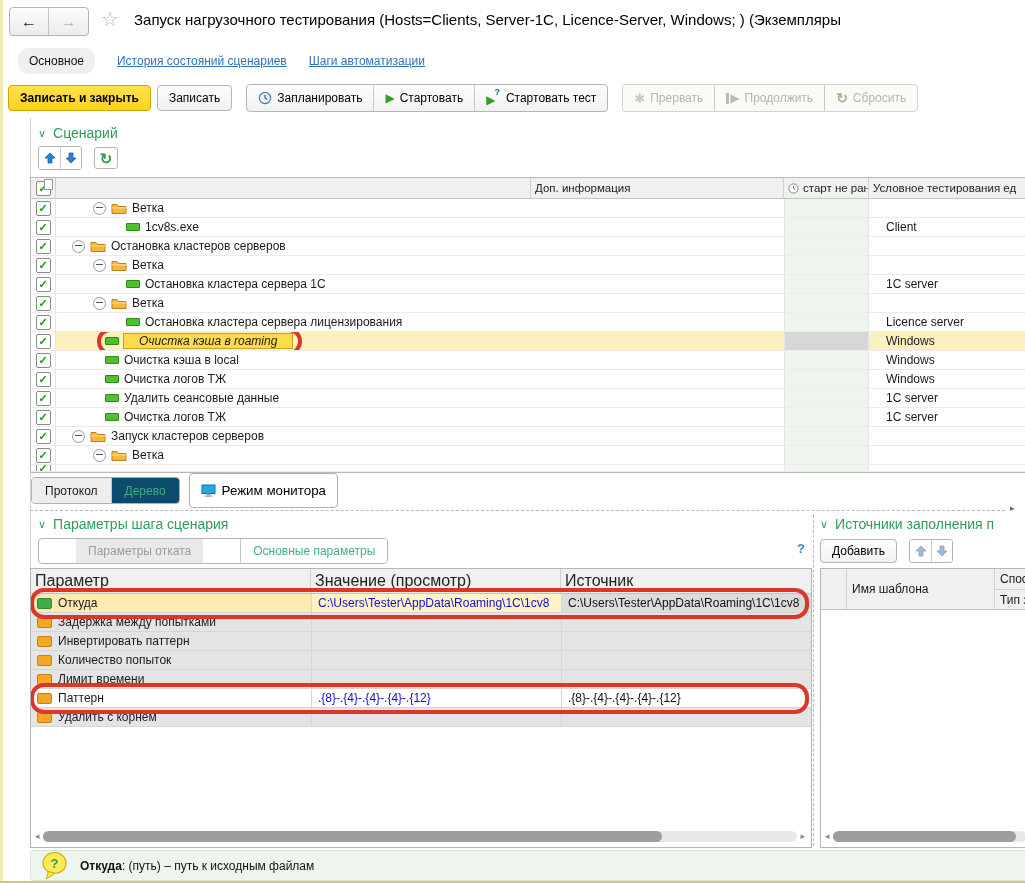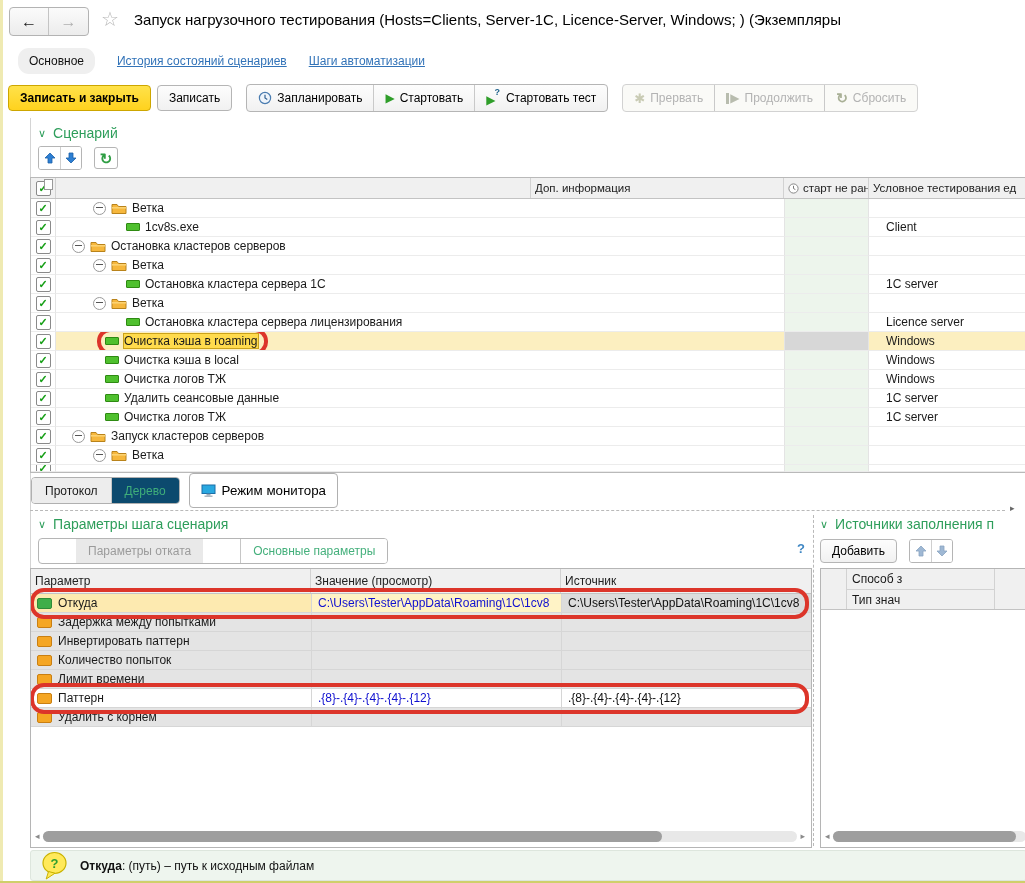--- a/index.html
+++ b/index.html
@@ -64,42 +64,42 @@
   .tree-row.sel .tc{background:#fcefc0;}
   .tree-row.sel .tc.cbcell{background:#fff;}
   .tree-row.sel .tc.startcell{background:#d7d7d7;}
   .cb{width:13px;height:13px;background:#fff;border:1px solid #8a8a8a;border-radius:2px;display:inline-flex;align-items:center;justify-content:center;color:#18a018;font-size:11px;font-weight:bold;line-height:11px;}
   .cb-all{position:relative;}
   .cb-all::after{content:"";position:absolute;right:-3px;top:-3px;width:7px;height:9px;background:#fff;border:1px solid #9a9a9a;}
   .i-exp{width:11px;height:11px;border:1px solid #9a9a9a;border-radius:50%;position:relative;flex:none;background:#fff;}
   .i-exp::after{content:"";position:absolute;left:2px;right:2px;top:4px;height:1px;background:#555;}
   .i-leaf{width:12px;height:6px;background:#4fc02e;border:1px solid #2e8a12;border-radius:1px;flex:none;}
   .entry{position:relative;display:inline-flex;align-items:center;gap:5px;height:19px;}
-  .focus-label{background:#ffdb4d;outline:1px solid #caa21a;padding:0 0;}
+  .focus-label{background:#ffdb4d;outline:1px solid #caa21a;padding:0 15px;font-style:italic;}
   .ann{position:absolute;left:-8px;right:-10px;top:-4px;bottom:-4px;border:4px solid #dc352a;border-radius:13px;pointer-events:none;z-index:4;}
   
   #view-tabs{left:31px;top:477px;height:27px;display:flex;align-items:center;gap:9px;}
   .vt-group{display:flex;border:1px solid #b0b0b0;border-radius:4px;overflow:hidden;height:25px;}
   .vt{padding:0 13px;display:flex;align-items:center;background:#ededed;cursor:pointer;}
   .vt.active{background:#0c4a6e;color:#3fae7a;}
   .vt + .vt{border-left:1px solid #c6c6c6;}
   .vt-single{border:1px solid #b0b0b0;border-radius:4px;height:35px;display:flex;align-items:center;gap:6px;padding:0 11px;background:#fff;cursor:pointer;}
   #hsep{left:30px;top:510px;width:975px;border-top:1px dashed #b9b9b9;}
   #hsep-grip{left:1010px;top:503px;font-size:9px;color:#666;}
   
   #params-head{left:38px;top:516px;}
   #param-tabs{left:38px;top:538px;height:24px;display:flex;}
   .ptab-group{display:flex;border:1px solid #b5b5b5;border-radius:4px;overflow:hidden;height:24px;}
   .ptab{padding:8px 12px;display:flex;align-items:center;background:#e9e9e9;color:#9b9b9b;margin-left:37px;}
   .ptab.active{background:#fff;color:#45b07c;}
   .ptab + .ptab{border-left:1px solid #c6c6c6;}
   #param-help{left:797px;top:541px;color:#3f87c4;font-weight:bold;font-size:13px;cursor:pointer;}
   #param-table{left:30px;top:568px;width:780px;height:278px;border:1px solid #b5b5b5;background:#fff;overflow:hidden;}
   .param-hdr{display:grid;grid-template-columns:280px 250px 1fr;height:24px;background:#f0f0f0;border-bottom:1px solid #c3c3c3;}
-  .param-hdr .th{font-size:12px;}
+  .param-hdr .th{font-size:16px;}
   .param-row{display:grid;grid-template-columns:280px 250px 1fr;height:19px;position:relative;background:#e4e4e4;}
   .param-row.white{background:#fff;}
   .pc{display:flex;align-items:center;padding:0 6px;border-bottom:1px solid #d6d6d6;overflow:hidden;white-space:nowrap;gap:6px;}
   .pc.val{color:#1010d0;border-left:1px solid #d6d6d6;}
   .pc.src{border-left:1px solid #d6d6d6;color:#111;}
   .param-row.sel{background:#fdeab0;}
   .param-row.sel .pc.val{background:#fff3c6;}
   .param-row.sel .pc.src{background:#dcdcdc;}
   .i-tag{width:13px;height:9px;border-radius:2px;flex:none;position:relative;}
   .i-tag.orange{background:#f5a623;border:1px solid #c97f12;}
@@ -604,20 +604,23 @@
       <svg width="12" height="12" viewBox="0 0 12 12">
           <path d="M6 11 L1 6 H4 V1 H8 V6 H11 Z" fill="#9fb8d4" stroke="#8aa4c2" stroke-width="0.8"></path>
         </svg>
     </button>
   </div>
 </div>
 
 <div class="abs" id="sources-table">
   <div class="src-hdr">
     <div class="shc span2"></div>
+    <div class="shc span2">
+        <span>Имя шаблона</span>
+      </div>
     <div class="shc">
         <span>Способ з</span>
       </div>
     <div class="shc r2">
         <span>Тип знач</span>
       </div>
   </div>
   <div class="hscroll" style="left:4px;right:0;bottom:3px;">
     <span class="sc-arrow">◂</span>
     <div class="sc-track">

